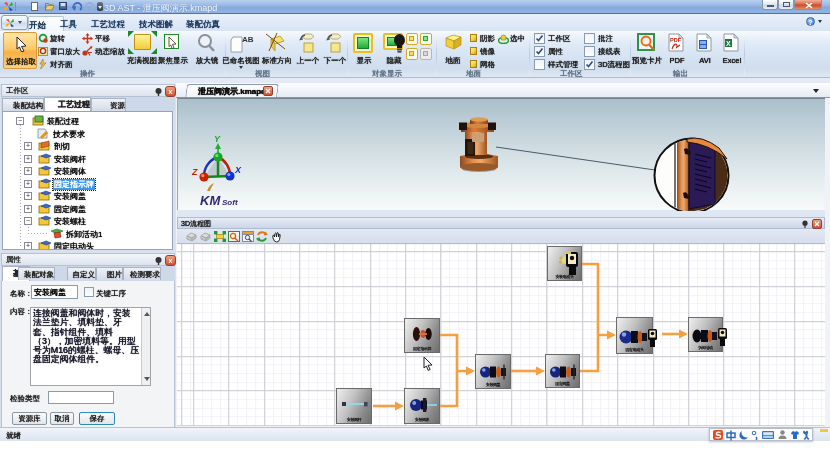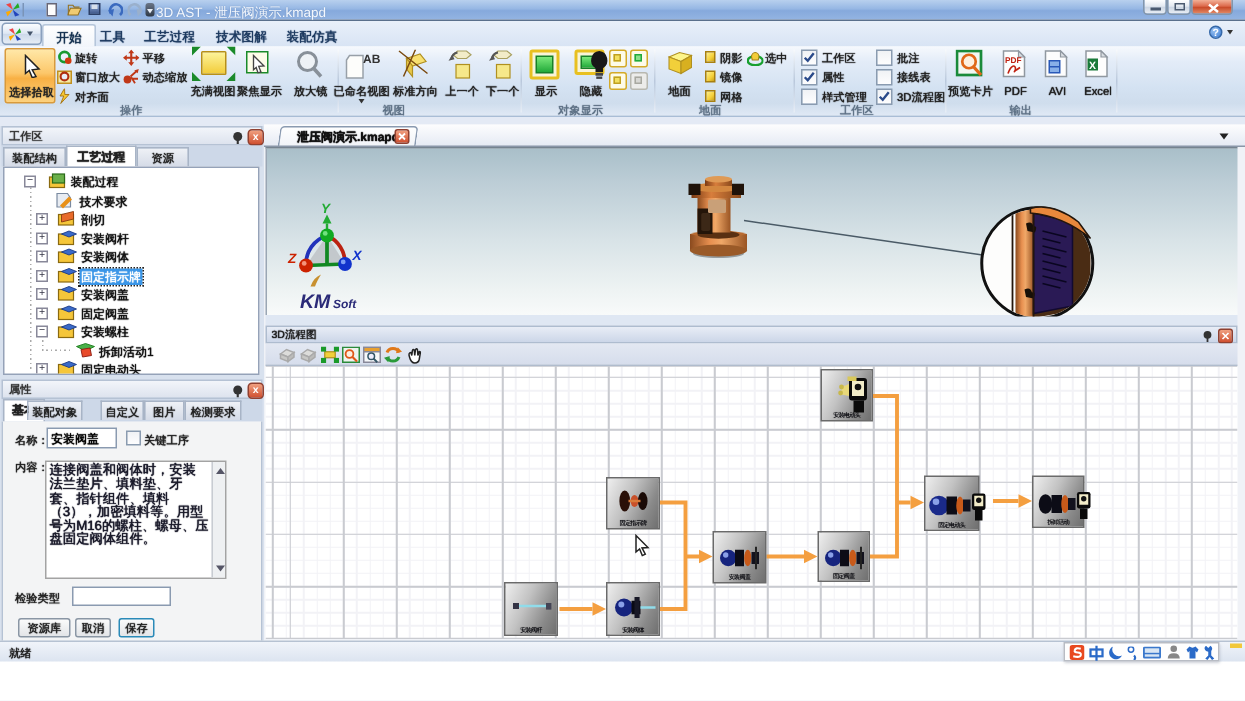--- a/index.html
+++ b/index.html
@@ -6,32 +6,32 @@
 .abs{position:absolute}
 .cjk{text-shadow:0 0 .7px currentColor,0 0 .7px currentColor}
 
 #title{left:0;top:0;width:830px;height:14px;background:linear-gradient(#b8d0ee 0%,#96b7e4 45%,#86a9dc 55%,#93b4e2 100%);border-bottom:1px solid #5a708c}
 #title .txt{left:104px;top:2px;font-size:9px;color:#f4f8fe;text-shadow:0 0 1px #6a8cba}
 
 .capbtn{top:0;height:10px;border:1px solid #8296ac;border-top:none;border-radius:0 0 3px 3px;background:linear-gradient(#fdfeff,#e3e9f1 45%,#cdd7e4 55%,#e8edf4)}
 #capclose{background:linear-gradient(#f2b097,#dd6b4d 45%,#c94b2a 55%,#e28a65)}
 
 #tabrow{left:0;top:14px;width:830px;height:17px;background:linear-gradient(#e9f0fa,#d8e4f4)}
-.rtab{top:16px;height:15px;font-size:8.5px;color:#1d3a60;text-align:center;line-height:16px}
+.rtab{top:16px;height:15px;font-size:8.5px;color:#1d3a60;text-align:left;line-height:16px}
 .rtab.act{background:linear-gradient(#fefefe,#f2f6fb);border:1px solid #b6c6da;border-bottom:none;border-radius:2px 2px 0 0;color:#13304f}
 
 #ribbon{left:0;top:31px;width:830px;height:47px;background:linear-gradient(#f6f9fd 0%,#e3ecf8 22%,#d4e2f2 60%,#cfdded 82%,#e0e9f5 100%);border-bottom:1px solid #a9bdd6}
 .gsep{top:33px;width:1px;height:42px;background:linear-gradient(#f8fafc,#b9c8dc 50%,#e8eef6)}
 .glabel{top:38px;font-size:7.5px;color:#5f7286;}
 .sitem{font-size:7.5px;color:#222;line-height:10px;white-space:nowrap}
 .bigtxt{font-size:7.5px;color:#222;text-align:center;white-space:nowrap}
 
 #leftpanel{left:0;top:83px;width:176px;height:344px;background:#d8e1ee}
 .phead{left:1px;width:174px;height:13px;background:linear-gradient(#f2f5fa,#dde3ee);border:1px solid #b5c2d4;font-size:7.5px;color:#333;line-height:12px;padding-left:4px}
-.ptab{height:13px;font-size:7.5px;color:#222;background:linear-gradient(#eef1f6,#d5dbe7);border:1px solid #a8b4c6;border-bottom:none;line-height:13px;text-align:center}
+.ptab{height:13px;font-size:7.5px;color:#222;background:linear-gradient(#eef1f6,#d5dbe7);border:1px solid #a8b4c6;border-bottom:none;line-height:13px;text-align:right}
 .ptab.act{background:#fff;font-weight:bold}
 
 #docbar{left:176px;top:83px;width:654px;height:15px;background:linear-gradient(#fdfdfe,#e4e9f3)}
 #viewport{left:177px;top:98px;width:648px;height:112px;background:linear-gradient(#a9bfc9 0%,#bccdd6 20%,#d8e3e7 55%,#eef3f3 85%,#f8fafa 100%);border-top:1px solid #75838f;border-left:1px solid #9aa6b4}
 #fchead{left:177px;top:217px;width:648px;height:12px;background:linear-gradient(#e8edf6,#ccd6e8);border:1px solid #aebccf;font-size:7px;color:#222;line-height:11px;padding-left:3px}
 #fctools{left:177px;top:229px;width:648px;height:15px;background:linear-gradient(#e3e8f2,#d6ddec);border-bottom:1px solid #b0bccd}
 #fcgrid{left:177px;top:244px;width:648px;height:182px;background:#fff;overflow:hidden}
 
 #status{left:0;top:427px;width:830px;height:14px;background:linear-gradient(#f0f4fa,#dce4f0);border-top:1px solid #b6c2d2;font-size:7.5px;color:#222}
 .node{background:linear-gradient(115deg,#efefef 0%,#c2c2c2 40%,#8a8a8a 75%,#6f6f6f 100%);border:1px solid #6a6a6a}
@@ -432,21 +432,21 @@
 <div class="cjk" style="position:absolute;left:2px;top:1px;width:106px;font-size:8.9px;line-height:9.3px;color:#1a1a2a;word-break:break-all">连接阀盖和阀体时，安装法兰垫片、填料垫、牙套、指针组件、填料（3），加密填料等。用型号为M16的螺柱、螺母、压盘固定阀体组件。</div>
 <div class="abs" style="right:0;top:0;width:9px;height:77px;background:#eef0f2;border-left:1px solid #c8ccd2">
 <div style="position:absolute;top:1px;left:1.5px;width:0;height:0;border:3px solid transparent;border-bottom:4px solid #556"></div>
 <div style="position:absolute;bottom:1px;left:1.5px;width:0;height:0;border:3px solid transparent;border-top:4px solid #556"></div>
         </div>
 </div>
 <div class="abs flab cjk" style="left:8px;top:113px">检验类型</div>
 <div class="abs" style="left:46px;top:110px;width:66px;height:13px;background:#fff;border:1px solid #8a9ab0"></div>
 <div class="abs fbtn cjk" style="left:10px;top:131px;width:35px">资源库</div>
 <div class="abs fbtn cjk" style="left:48px;top:131px;width:24px">取消</div>
-<div class="abs fbtn cjk" style="left:77px;top:131px;width:24px;border:1px solid #2a8ab8">保存</div>
+<div class="abs fbtn cjk" style="left:77px;top:131px;width:36px;border:1px solid #2a8ab8">保存</div>
 </div>
 </div>
 <div class="abs" style="left:0;top:78px;width:830px;height:6px;background:#e4eaf5"></div>
 <div class="abs" style="left:176px;top:83px;width:654px;height:344px;background:#f0f2f7"></div>
 <div class="abs" style="left:177px;top:210px;width:648px;height:7px;background:#dfe7f3"></div>
 <div class="abs" id="docbar">
 <div class="abs" style="left:10px;top:1px;width:92px;height:14px;background:linear-gradient(#fefefe,#f0f3f8);border:1px solid #8a9ab0;border-bottom:none;border-radius:3px 3px 0 0;transform:skewX(-8deg)"></div>
 <div class="abs cjk" style="left:22px;top:3px;font-size:8px;font-weight:bold;color:#111">泄压阀演示.kmapd</div>
 <div class="abs" style="left:87px;top:3px;width:10px;height:10px;border-radius:2px;background:linear-gradient(#f0a080,#d05030);border:1px solid #904030">
       <svg width="8" height="8">

